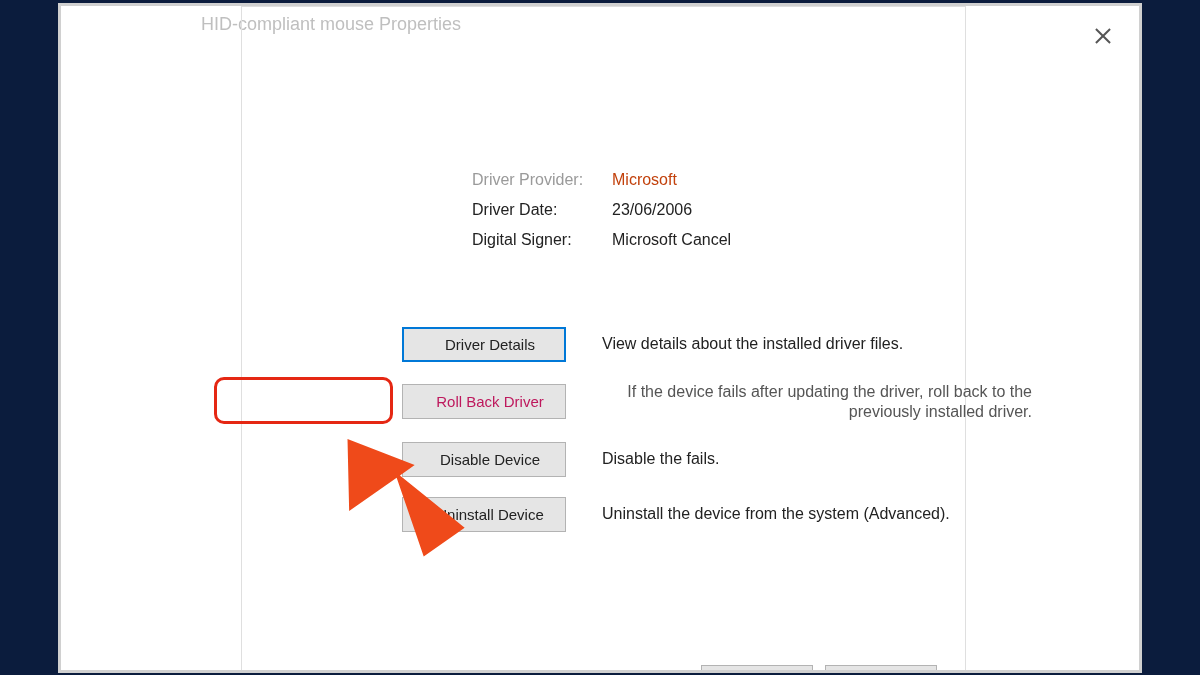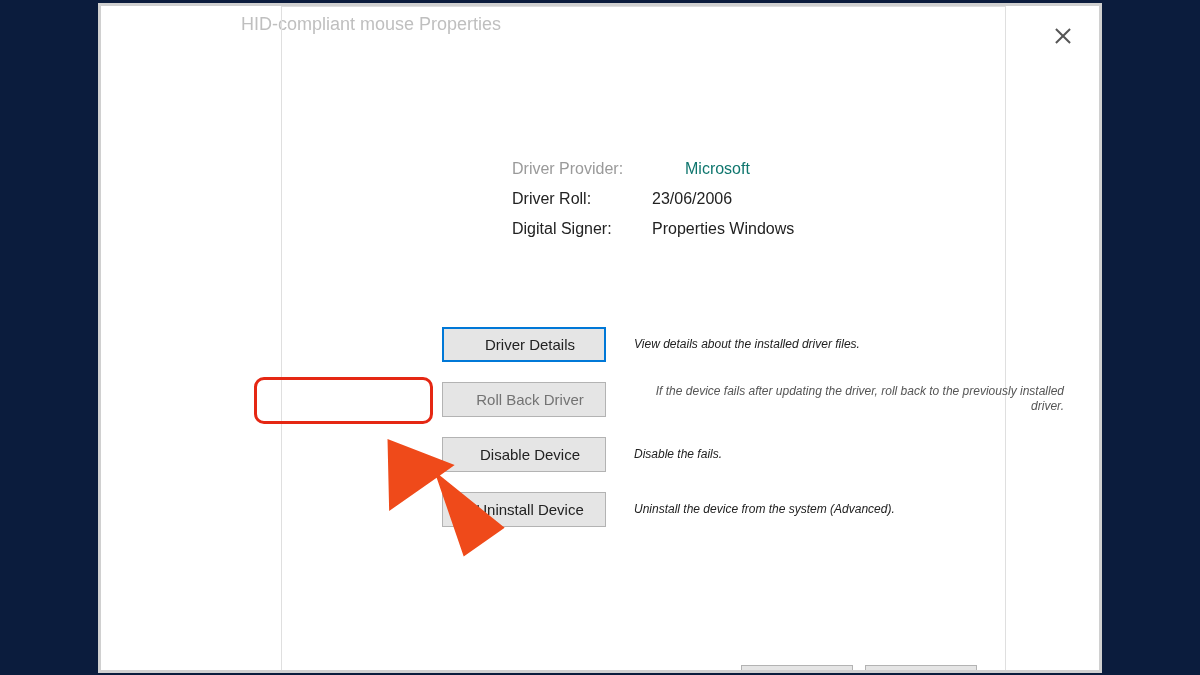--- a/index.html
+++ b/index.html
@@ -5,21 +5,21 @@
     * { box-sizing: border-box; margin: 0; padding: 0; font-family: "Segoe UI", Tahoma, sans-serif; }
     body {
       width: 1200px;
       height: 675px;
       background: #0b1c3d;
       display: flex;
       justify-content: center;
       align-items: center;
     }
     .outer-frame {
-      width: 1004px;
+      width: 1084px;
       height: 670px;
       background: #ffffff;
       border: 3px solid #d0d0d0;
       position: relative;
       overflow: hidden;
     }
     .inner-panel {
       position: absolute;
       left: 180px;
       top: 0;
@@ -51,30 +51,30 @@
       width: 2px;
       height: 20px;
       background: #555;
     }
     .close-btn::before { transform: rotate(45deg); }
     .close-btn::after { transform: rotate(-45deg); }
 
     .info-block {
       position: absolute;
       left: 230px;
-      top: 153px;
+      top: 164px;
     }
     .info-row {
       display: flex;
       font-size: 16px;
       margin-bottom: 12px;
       color: #222;
     }
     .info-row.dim .label { color: #9a9a9a; }
-    .info-row.dim .value { color: #0f766e; margin-left: 33px; }
+    .info-row.dim .value { color: #c2410c; }
     .info-row .label { width: 140px; }
     .info-row .value { }
 
     .actions {
       position: absolute;
       left: 160px;
       top: 320px;
       width: 680px;
     }
     .action-row {
@@ -89,30 +89,29 @@
       border: 1px solid #b3b3b3;
       font-size: 15px;
       color: #222;
       cursor: pointer;
       padding-left: 12px;
     }
     .win-btn.focused {
       border: 2px solid #0078d7;
     }
     .win-btn.disabled {
-      color: #737373;
+      color: #be185d;
       cursor: default;
     }
     .action-desc {
-      margin-left: 28px;
-      font-size: 12px;
+      margin-left: 36px;
+      font-size: 16px;
       color: #222;
       max-width: 430px;
       line-height: 1.25;
-      font-style: italic;
     }
     .action-desc.dim { color: #555; text-align: right; }
 
     .highlight-ring {
       position: absolute;
       left: 153px;
       top: 371px;
       width: 179px;
       height: 47px;
       border: 3px solid #e52713;
@@ -155,26 +154,26 @@
   <div class="close-btn"></div>
 
   <div class="inner-panel">
 
     <div class="info-block">
       <div class="info-row dim">
         <div class="label">Driver Provider:</div>
         <div class="value">Microsoft</div>
       </div>
       <div class="info-row">
-        <div class="label">Driver Roll:</div>
+        <div class="label">Driver Date:</div>
         <div class="value">23/06/2006</div>
       </div>
       <div class="info-row">
         <div class="label">Digital Signer:</div>
-        <div class="value">Properties Windows</div>
+        <div class="value">Microsoft Cancel</div>
       </div>
     </div>
 
     <div class="actions">
       <div class="action-row">
         <button class="win-btn focused">Driver Details</button>
         <div class="action-desc">View details about the installed driver files.</div>
       </div>
       <div class="action-row">
         <button class="win-btn disabled">Roll Back Driver</button>

